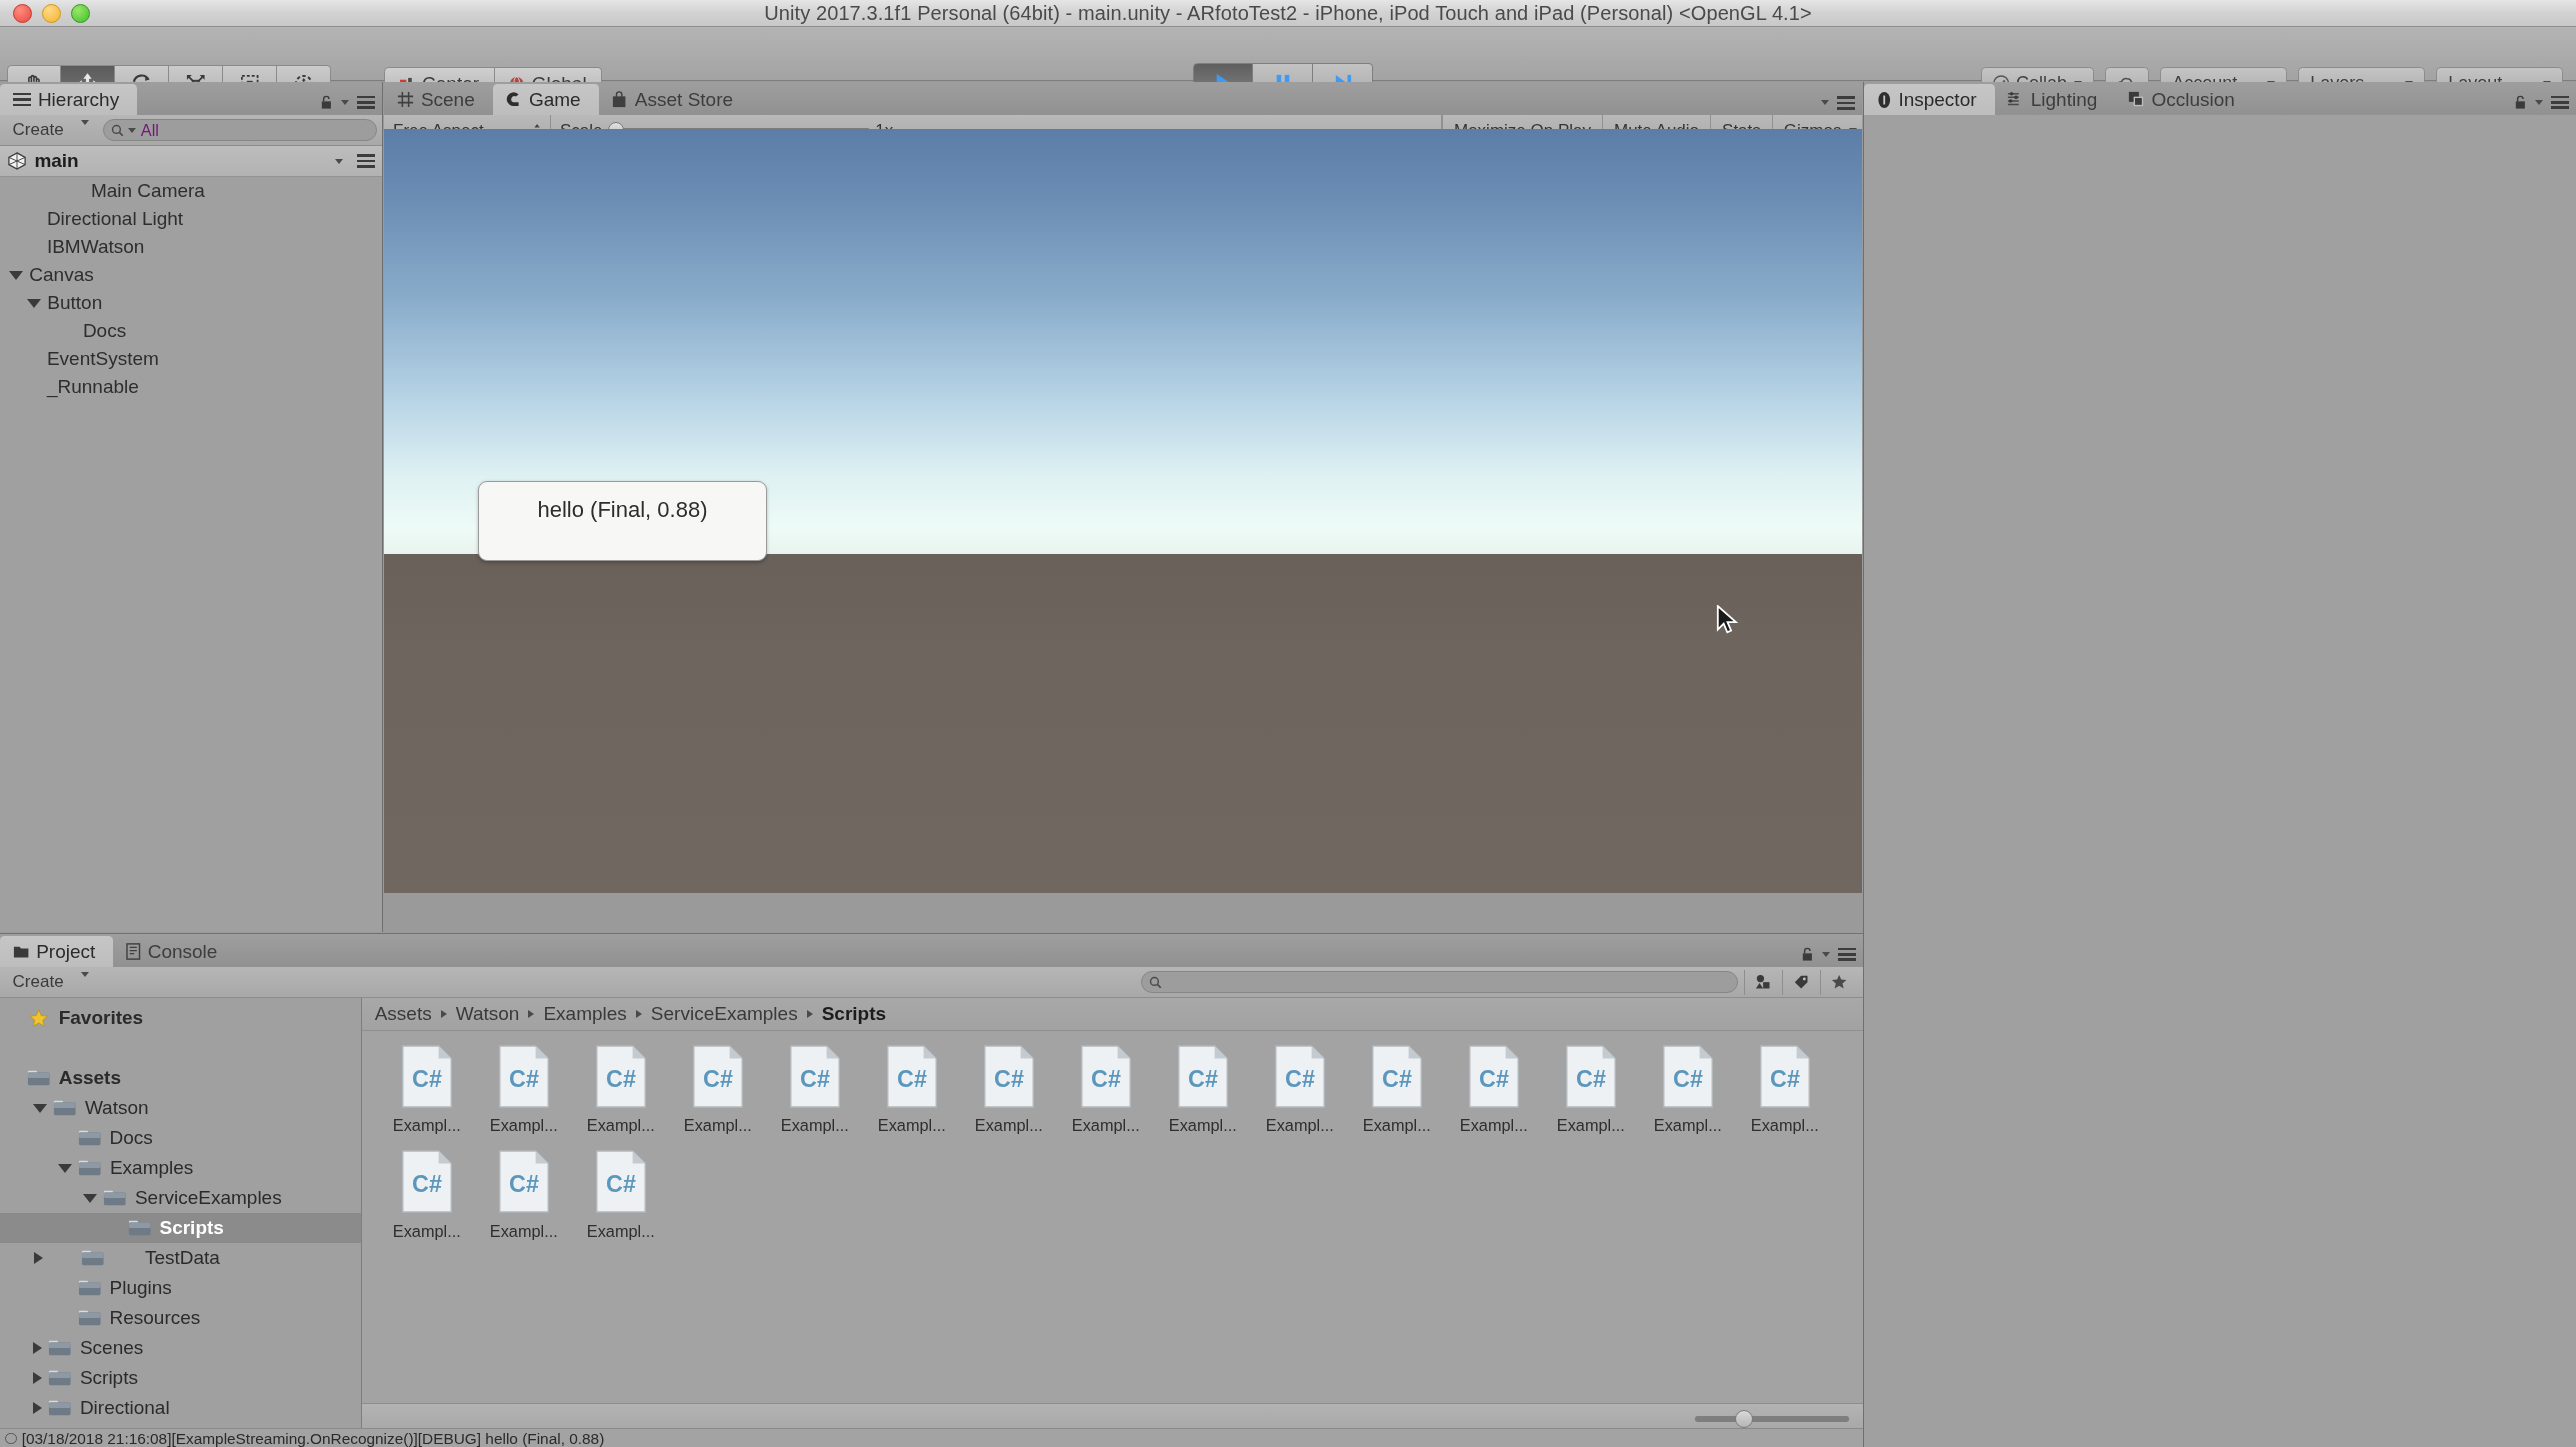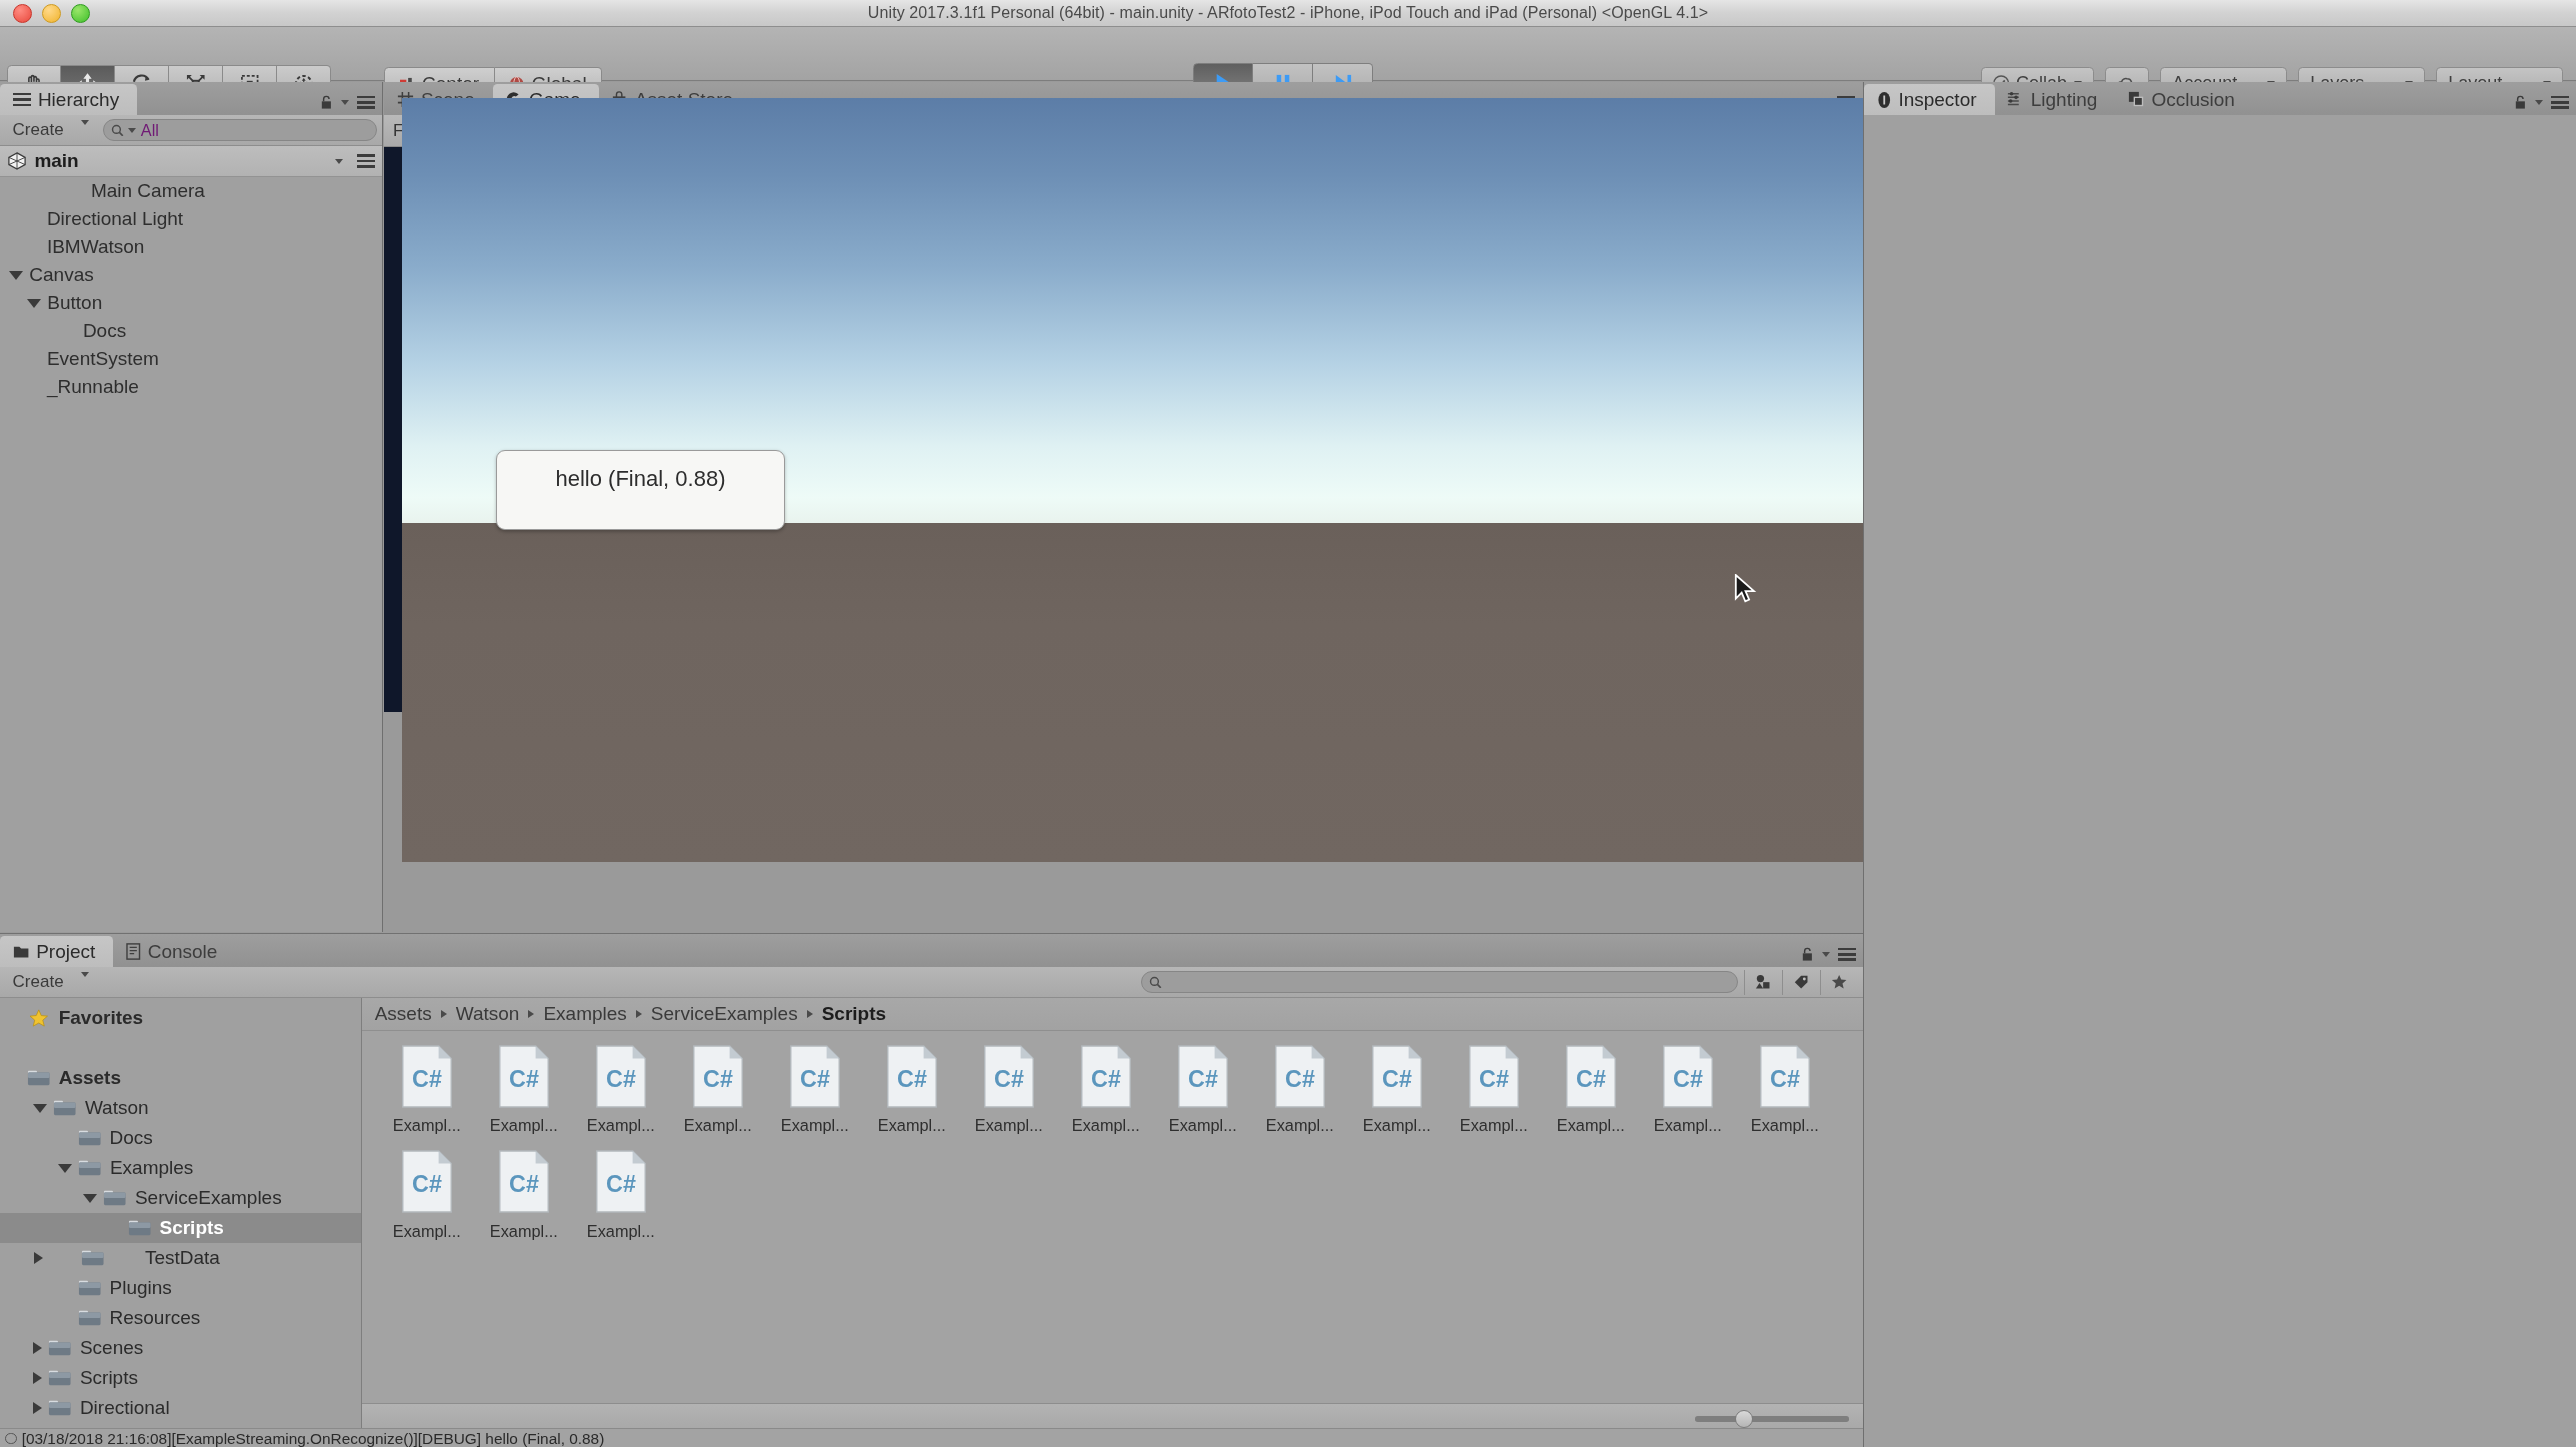--- a/index.html
+++ b/index.html
@@ -19,21 +19,21 @@
     border-bottom: 0.9px solid #8e8e8e;
     display: flex; align-items: center;
   }
   .traffic { display: flex; gap: 10px; margin-left: 12.7px; }
   .tl { width: 19px; height: 19px; border-radius: 50%; }
   .tl.red { background: radial-gradient(circle at 35% 30%, #ff8c82, #e8483c); border:0.9px solid #c9342a;}
   .tl.yellow { background: radial-gradient(circle at 35% 30%, #ffd98a, #f0b32c); border:0.9px solid #cf9a1e;}
   .tl.green { background: radial-gradient(circle at 35% 30%, #9ae66a, #3fbf2a); border:0.9px solid #2e9c1e;}
   #title-text {
     position: absolute; left: 0; right: 0; text-align: center;
-    font-size: 16px; color: #4a4a4a; letter-spacing: 0.1px;
+    font-size: 20px; color: #4a4a4a; letter-spacing: 0.1px;
   }
 
   
   #toolbar {
     position: absolute; left: 0; top: 27px; width: 2576px; height: 54px;
     background: linear-gradient(to bottom, #b4b4b4 0%, #a3a3a3 100%);
     border-bottom: 0.9px solid #7d7d7d;
   }
   .tool-group { position: absolute; display: flex; }
   .tool-btn {
@@ -135,21 +135,21 @@
   }
   #gv-toolbar {
     height: 32px; background: linear-gradient(to bottom, #b9b9b9, #a9a9a9);
     border-bottom: 0.9px solid #8a8a8a;
     display: flex; align-items: center; font-size: 17px; color: #343434;
   }
   .gv-sec { display: flex; align-items: center; height: 100%; padding: 0 9px; border-right: 0.9px solid #909090; }
   .gv-btn { display: flex; align-items: center; height: 100%; padding: 0 11px; border-left: 0.9px solid #919191; }
   .slider-track { width: 262px; height: 5.4px; background: #7c7c7c; border-radius: 2.7px; margin: 0 5.4px; position: relative; }
   .slider-knob { position: absolute; left: 0; top: -5.4px; width: 16.3px; height: 16.3px; border-radius: 50%; background: linear-gradient(to bottom,#e0e0e0,#bdbdbd); border: 0.9px solid #7a7a7a; }
-  #gv-canvas { position: absolute; left: 0; top: 16px; width: 1478px; height: 764px; overflow: hidden; margin-left: 18px; }
+  #gv-canvas { position: absolute; left: 0; top: 47px; width: 1478px; height: 764px; overflow: hidden; }
   #sky {
     position: absolute; left: 0; top: 0; width: 100%; height: 425px;
     background: linear-gradient(to bottom, #5c7da7 0%, #6d8fb5 18%, #8aaccb 40%, #b4d1e4 62%, #dff1f3 82%, #eefbf7 94%, #e9f3ee 100%);
   }
   #ground {
     position: absolute; left: 0; top: 425px; width: 100%; height: 339px;
     background: linear-gradient(to bottom, #6a605a 0%, #6f655f 30%, #716761 100%);
   }
   #bubble {
     position: absolute; left: 94px; top: 352px; width: 289px; height: 80px;

